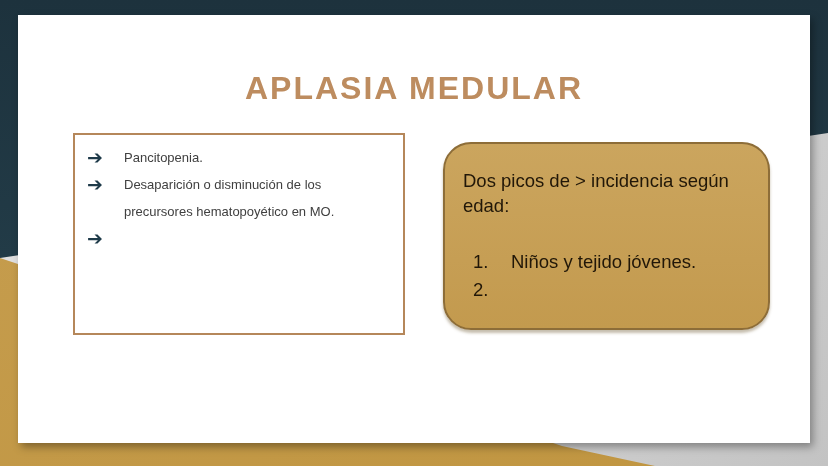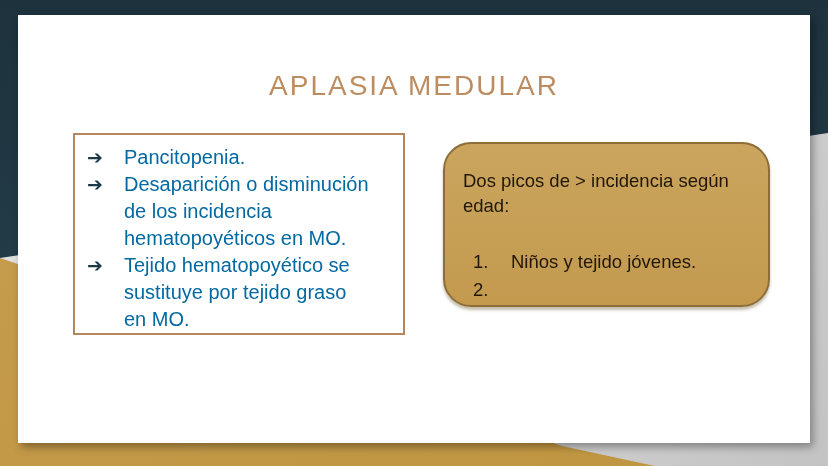--- a/index.html
+++ b/index.html
@@ -38,22 +38,22 @@
     background: #ffffff;
     box-shadow: 3px 4px 8px rgba(0,0,0,0.35);
   }
 
   .title {
     position: absolute;
     top: 55px;
     left: 0;
     width: 100%;
     text-align: center;
-    font-size: 28px;
-    font-weight: 400;
+    font-size: 32px;
+    font-weight: 700;
     letter-spacing: 2px;
     color: #bd8c5f;
   }
 
   
   .left-box {
     position: absolute;
     left: 55px;
     top: 118px;
     width: 332px;
@@ -67,32 +67,32 @@
     grid-template-columns: 49px 1fr;
   }
   .bullet-arrow {
     color: #1e3a49;
     font-size: 19px;
     line-height: 27px;
     padding-left: 12px;
     font-family: "DejaVu Sans", sans-serif;
   }
   .bullet-text {
-    color: #0369a1;
-    font-size: 20px;
+    color: #404040;
+    font-size: 13px;
     line-height: 27px;
   }
 
   
   .right-box {
     position: absolute;
     left: 425px;
     top: 127px;
     width: 327px;
-    height: 165px;
+    height: 188px;
     background: linear-gradient(180deg, #cba55e 0%, #c39a4e 100%);
     border: 2px solid #8d6d38;
     border-radius: 28px;
     box-shadow: 0 3px 3px rgba(90, 65, 20, 0.35);
     padding: 24px 18px 0 18px;
     color: #211708;
   }
   .right-intro {
     font-size: 18.5px;
     line-height: 25px;
@@ -120,25 +120,24 @@
 
     <h1 class="title">APLASIA MEDULAR</h1>
 
     <div class="left-box">
       <div class="bullet-row">
         <span class="bullet-arrow">➔</span>
         <span class="bullet-text">Pancitopenia.</span>
       </div>
       <div class="bullet-row">
         <span class="bullet-arrow">➔</span>
-        <span class="bullet-text">Desaparición o disminución de los incidencia hematopoyéticos en MO.</span>
+        <span class="bullet-text">Desaparición o disminución de los precursores hematopoyético en MO.</span>
       </div>
       <div class="bullet-row">
         <span class="bullet-arrow">➔</span>
-        <span class="bullet-text">Tejido hematopoyético se sustituye por tejido graso en MO.</span>
       </div>
     </div>
 
     <div class="right-box">
       <p class="right-intro">Dos picos de &gt; incidencia según edad:</p>
       <div class="num-row">
         <span class="num-label">1.</span>
         <span class="num-text">Niños y tejido jóvenes.</span>
       </div>
       <div class="num-row">

